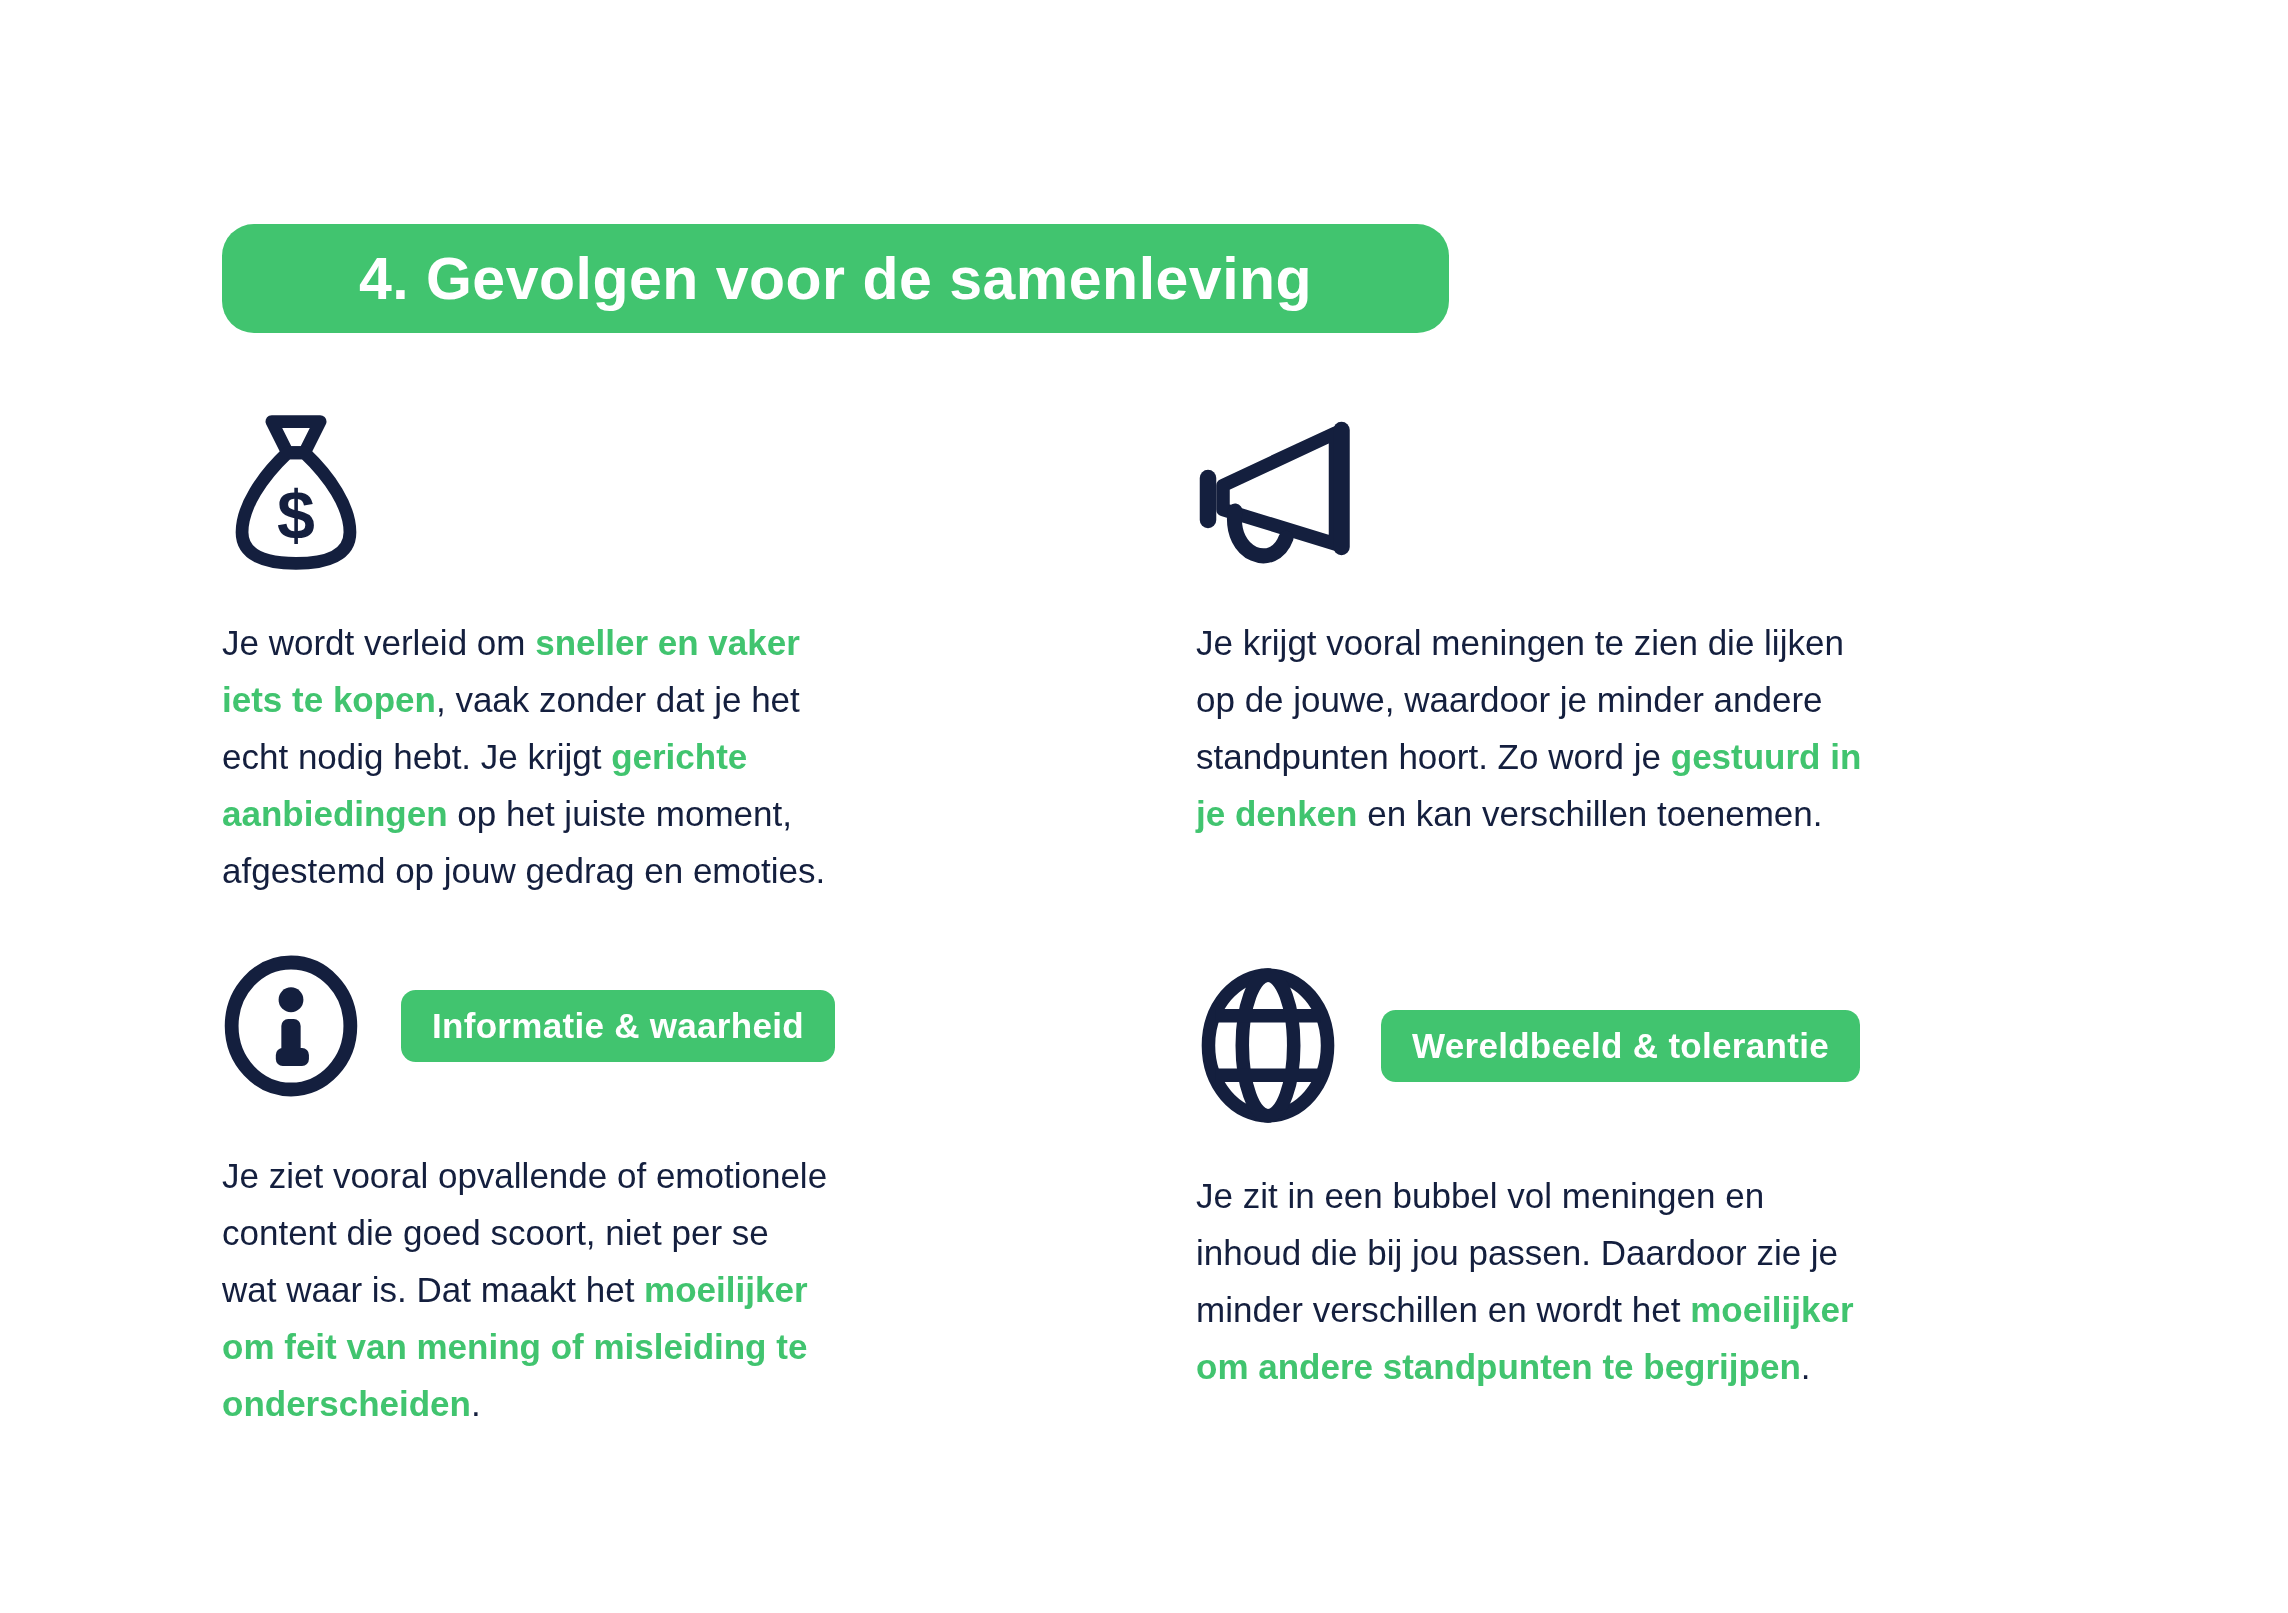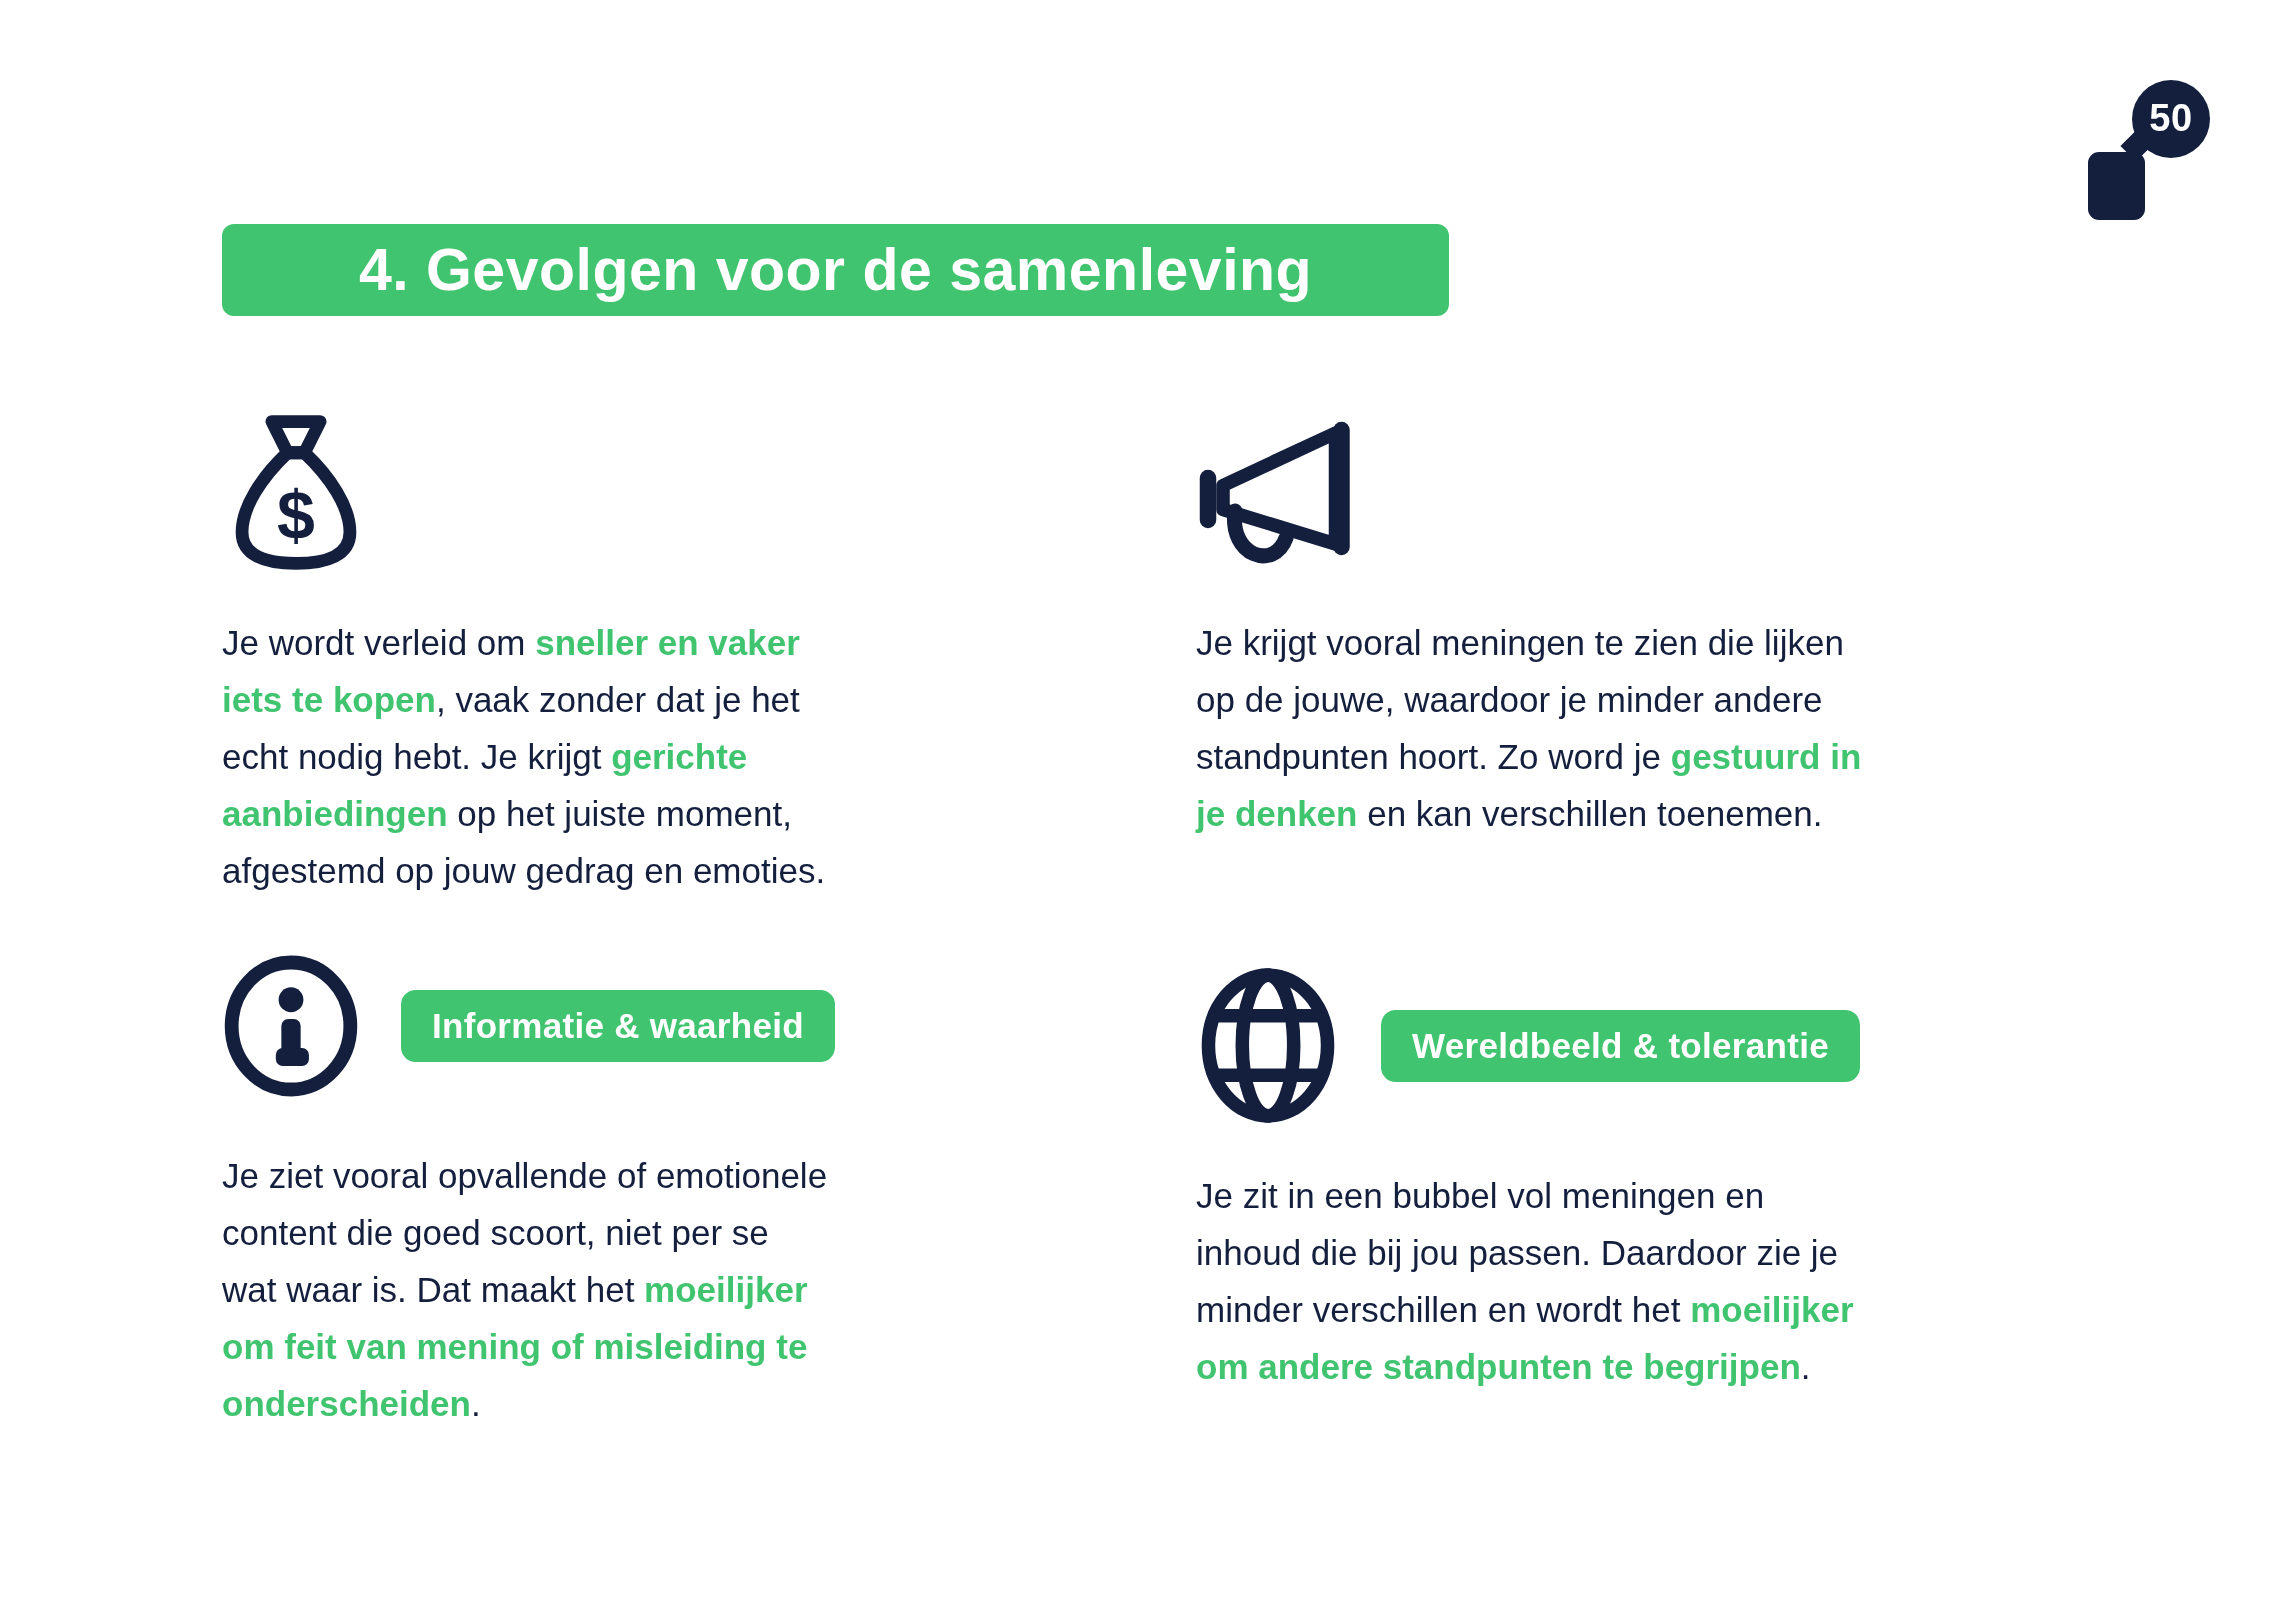--- a/index.html
+++ b/index.html
@@ -27,22 +27,22 @@
     background:var(--navy);transform:rotate(45deg);
   }
   .tag-circle{
     position:absolute;left:48px;top:1.8px;width:78px;height:78px;
     background:var(--navy);border-radius:50%;
     display:flex;align-items:center;justify-content:center;
     color:#ffffff;font-weight:bold;font-size:38px;letter-spacing:0.5px;
   }
   
   .title-banner{
-    position:absolute;left:222px;top:224px;width:1227px;height:92px;
-    background:var(--green);border-radius:12px;
+    position:absolute;left:222px;top:224px;width:1227px;height:109px;
+    background:var(--green);border-radius:32px;
     display:flex;align-items:center;justify-content:center;
     color:#ffffff;font-weight:bold;font-size:59px;letter-spacing:0.5px;
     box-sizing:border-box;padding:0 28px;
   }
   
   .cell{position:absolute;}
   #cell0{left:222px;top:413px;width:877px;}
   #cell1{left:1196px;top:413px;width:914px;}
   #cell2{left:222px;top:946px;width:877px;}
   #cell3{left:1196px;top:966px;width:914px;}
@@ -66,25 +66,20 @@
   }
   .para .hl{color:var(--green);font-weight:bold;}
   svg .stroke{stroke:var(--navy);fill:none;}
   svg .fillnavy{fill:var(--navy);}
 </style>
 </head>
 <body>
 
 <div class="page">
 
-  <div class="page-tag">
-    <div class="tag-neck"></div>
-    <div class="tag-square"></div>
-    <div class="tag-circle">50</div>
-  </div>
 
   <div class="title-banner">
     <span>4. Gevolgen voor de samenleving</span>
   </div>
 
   <section class="cell" id="cell0">
     <div class="cell-header">
       <span class="icon">
         <svg width="148" height="159" viewBox="0 0 100 112">
           <path class="stroke" d="M33 6 H67 L56 28 H44 Z" stroke-width="9" stroke-linejoin="round" fill="#ffffff"></path>

